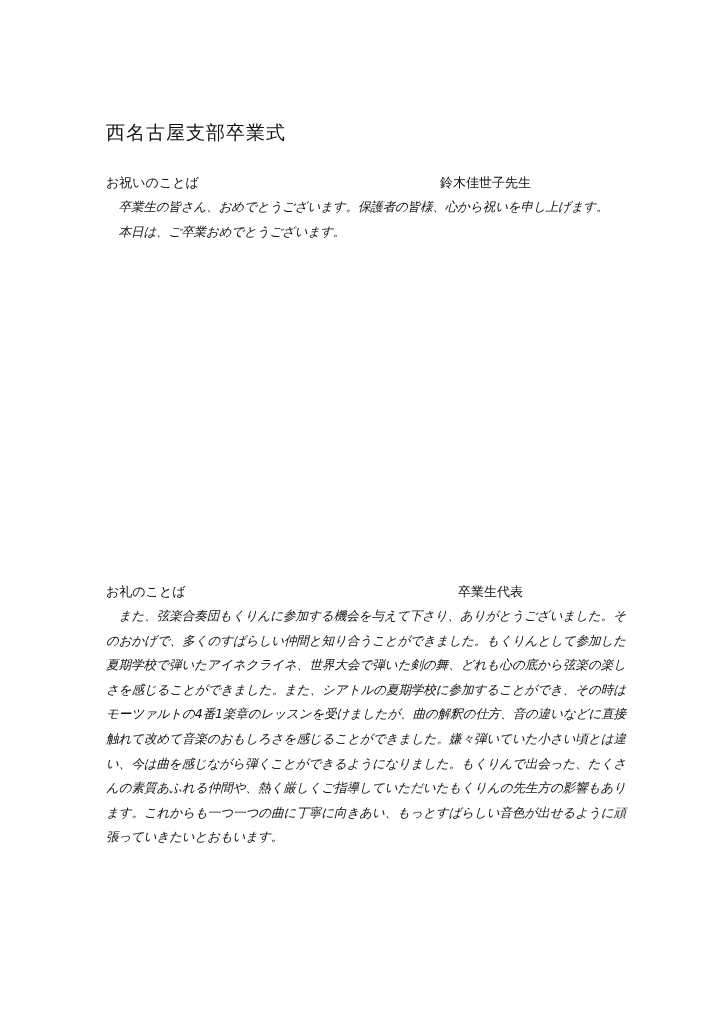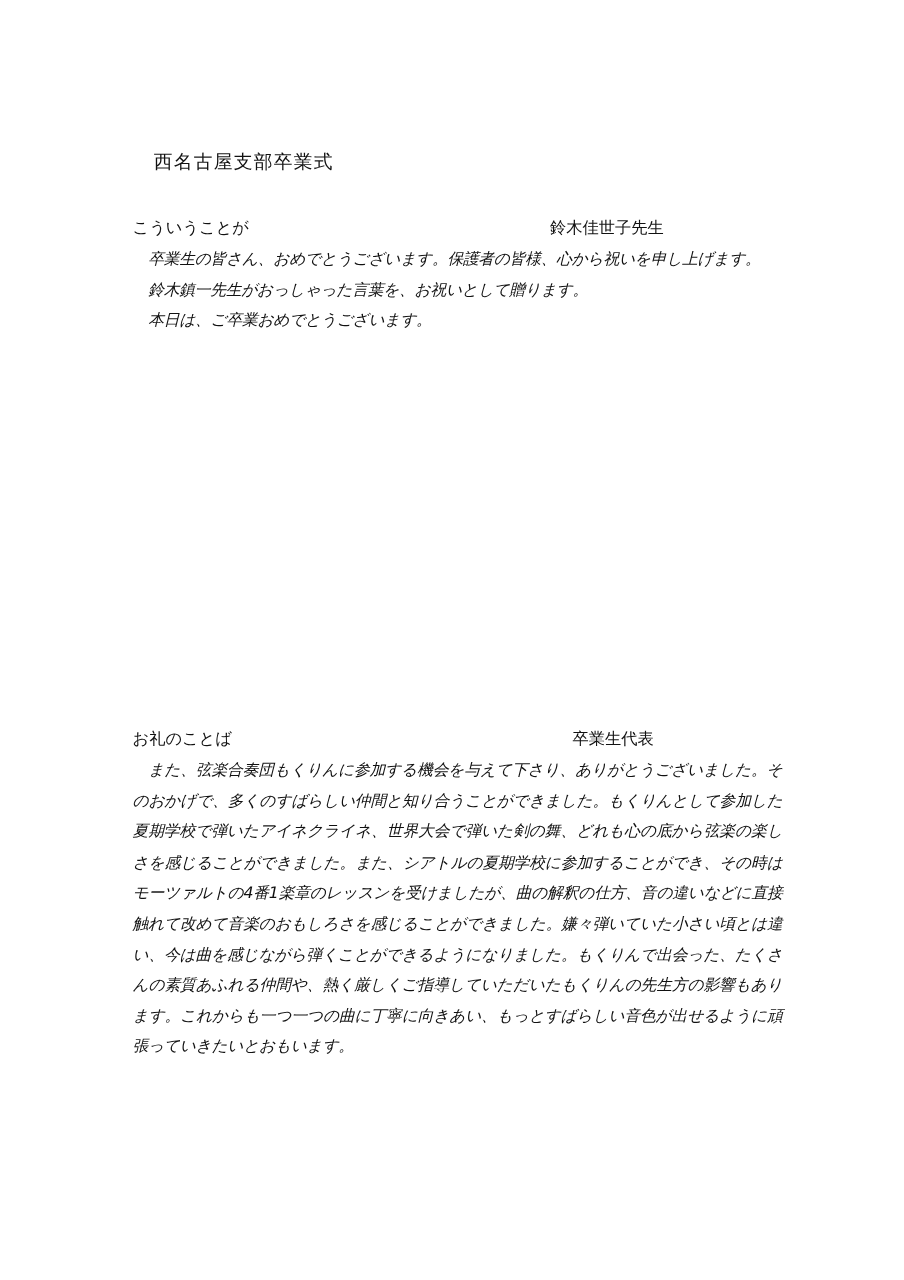--- a/index.html
+++ b/index.html
@@ -1,40 +1,39 @@
 <!DOCTYPE html>
 <html><head>
   <meta charset="utf-8">
   <style>
     html, body { margin: 0; padding: 0; background: #ffffff; }
     body { width: 723px; height: 1024px; position: relative; overflow: hidden;
            font-family: "DejaVu Sans", "Liberation Sans", sans-serif; color: #111; }
     .page { position: absolute; left: 106px; top: 0; width: 520px; }
-    .title { position: absolute; top: 120px; left: 17px; font-size: 15px; letter-spacing: 1px; white-space: nowrap; }
+    .title { position: absolute; top: 120px; left: 0; font-size: 19px; letter-spacing: 1px; white-space: nowrap; }
     .section { position: absolute; left: 0; width: 520px; }
     .sec-head { position: relative; height: 24px; font-size: 13px; line-height: 24px; white-space: nowrap; }
     .sec-head .label { position: absolute; left: 0; }
     .sec-head .speaker { position: absolute; }
     .para { font-size: 12.6px; line-height: 24.6px; margin: 0; text-align: justify; text-align-last: left;
             letter-spacing: -0.2px; }
     .para.indent { text-indent: 1em; font-style: italic; }
   </style>
 </head>
 <body>
 
 <div class="page">
   <div class="title">西名古屋支部卒業式</div>
 
   <div class="section" style="top:171px;">
     <div class="sec-head">
-      <span class="label">こういうことが</span>
+      <span class="label">お祝いのことば</span>
       <span class="speaker" style="left:334px;">鈴木佳世子先生</span>
     </div>
     <p class="para indent">卒業生の皆さん、おめでとうございます。保護者の皆様、心から祝いを申し上げます。</p>
-    <p class="para indent">鈴木鎮一先生がおっしゃった言葉を、お祝いとして贈ります。</p>
     <p class="para indent">本日は、ご卒業おめでとうございます。</p>
   </div>
 
   <div class="section" style="top:580px;">
     <div class="sec-head">
       <span class="label">お礼のことば</span>
       <span class="speaker" style="left:352px;">卒業生代表</span>
     </div>
     <p class="para indent">また、弦楽合奏団もくりんに参加する機会を与えて下さり、ありがとうございました。そのおかげで、多くのすばらしい仲間と知り合うことができました。もくりんとして参加した夏期学校で弾いたアイネクライネ、世界大会で弾いた剣の舞、どれも心の底から弦楽の楽しさを感じることができました。また、シアトルの夏期学校に参加することができ、その時はモーツァルトの4番1楽章のレッスンを受けましたが、曲の解釈の仕方、音の違いなどに直接触れて改めて音楽のおもしろさを感じることができました。嫌々弾いていた小さい頃とは違い、今は曲を感じながら弾くことができるようになりました。もくりんで出会った、たくさんの素質あふれる仲間や、熱く厳しくご指導していただいたもくりんの先生方の影響もあります。これからも一つ一つの曲に丁寧に向きあい、もっとすばらしい音色が出せるように頑張っていきたいとおもいます。</p>
   </div>

